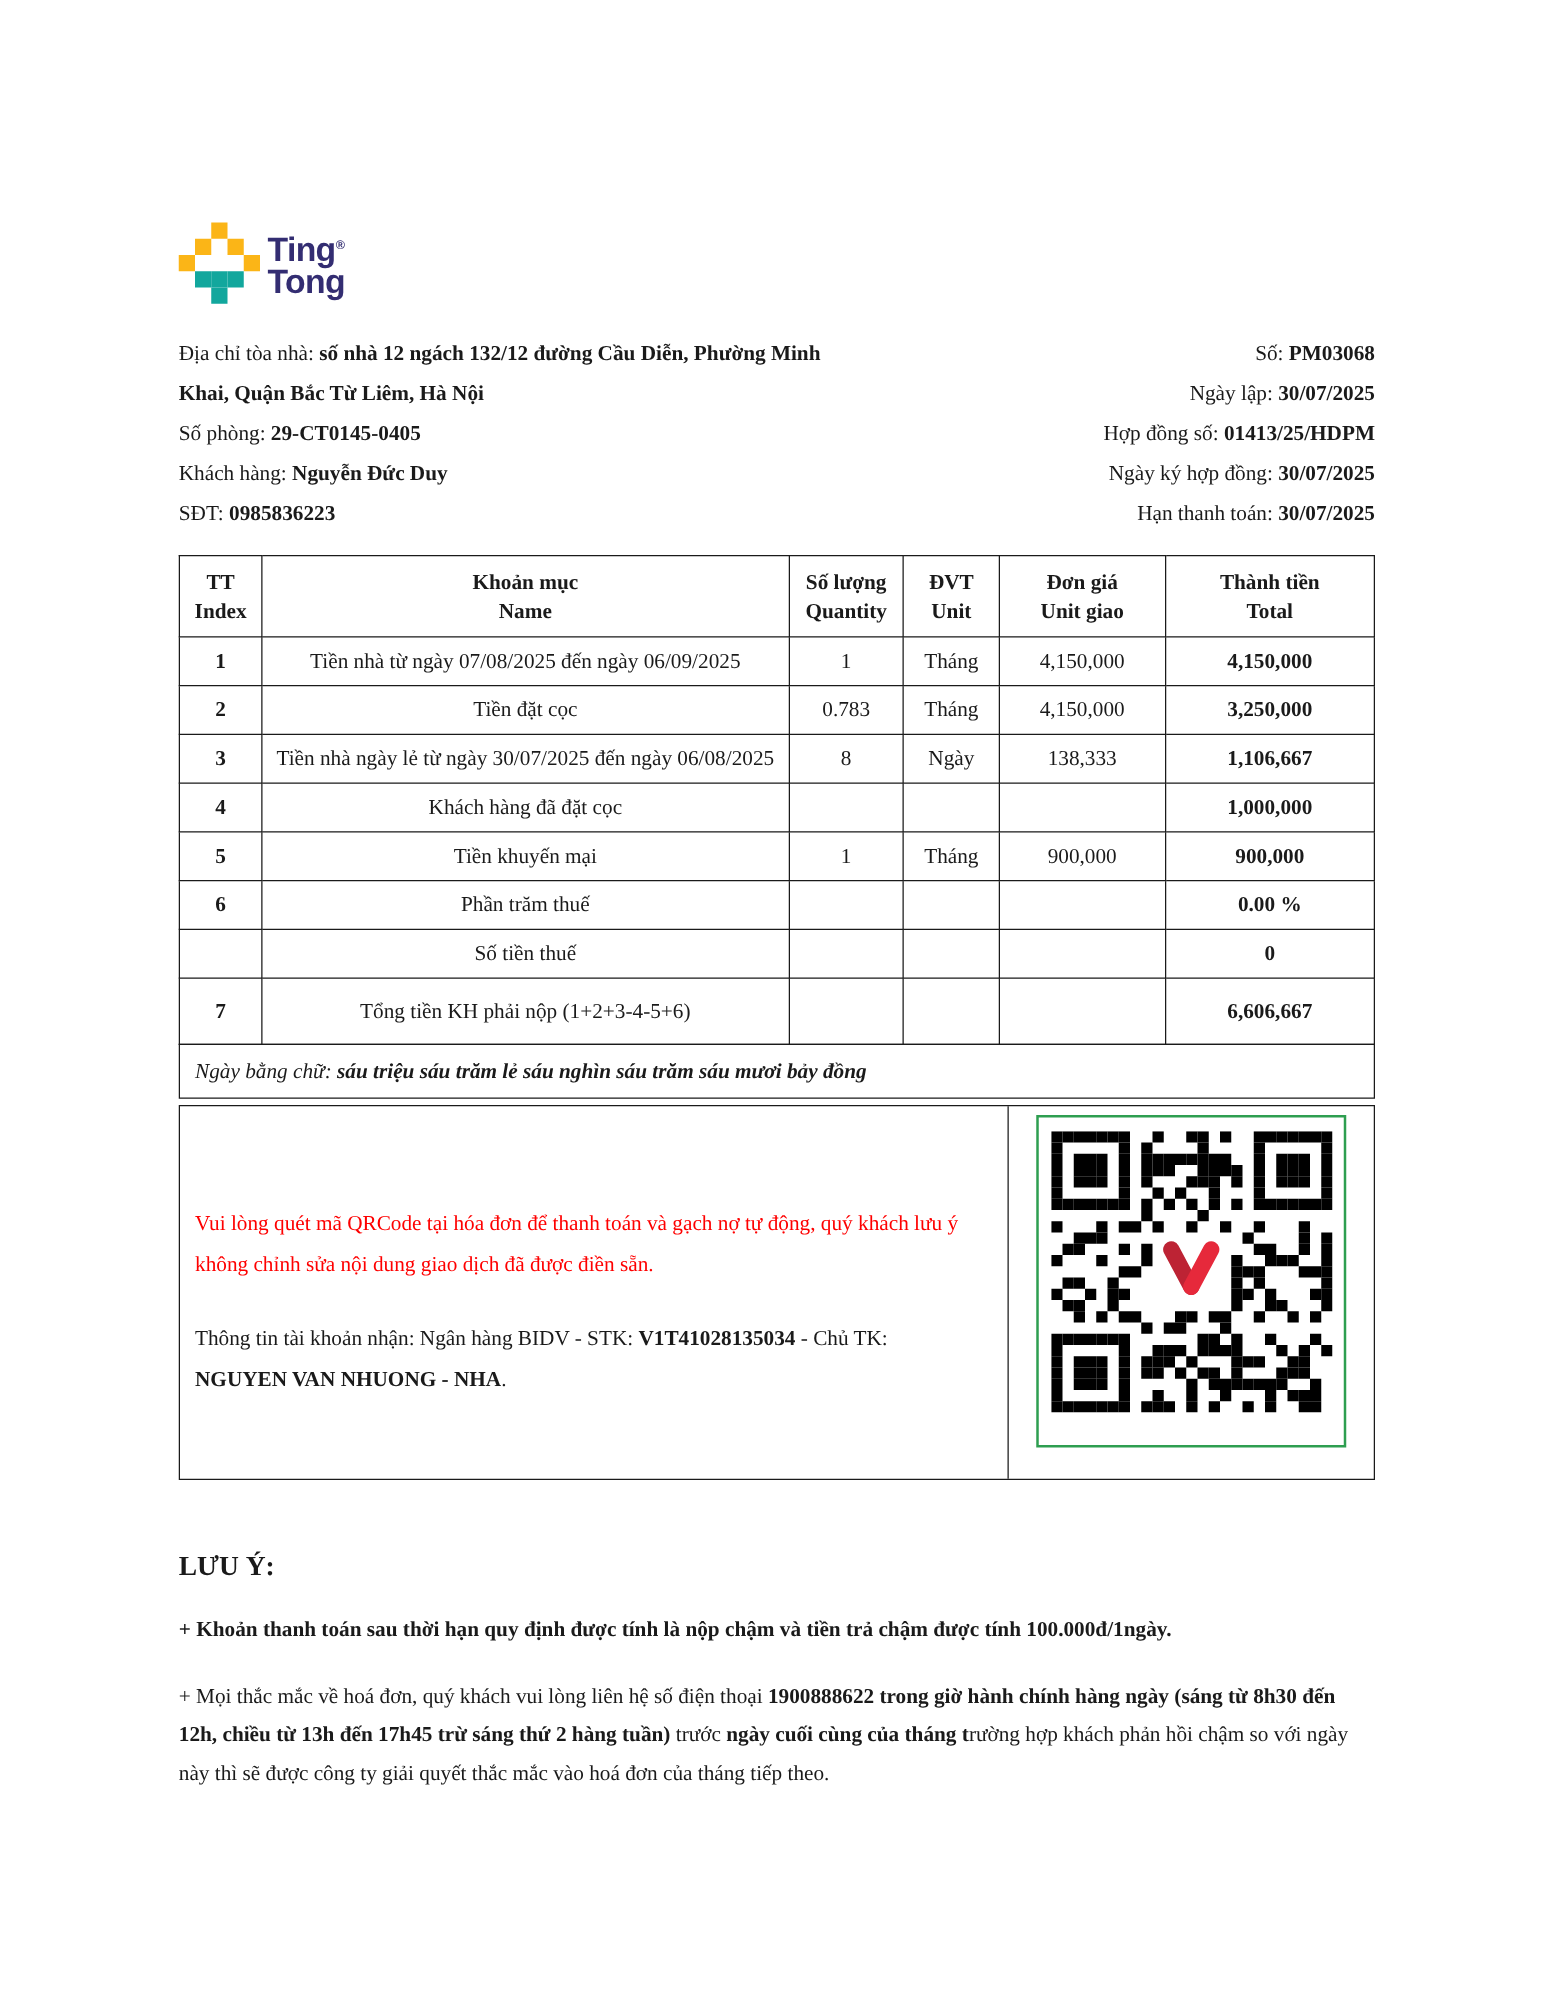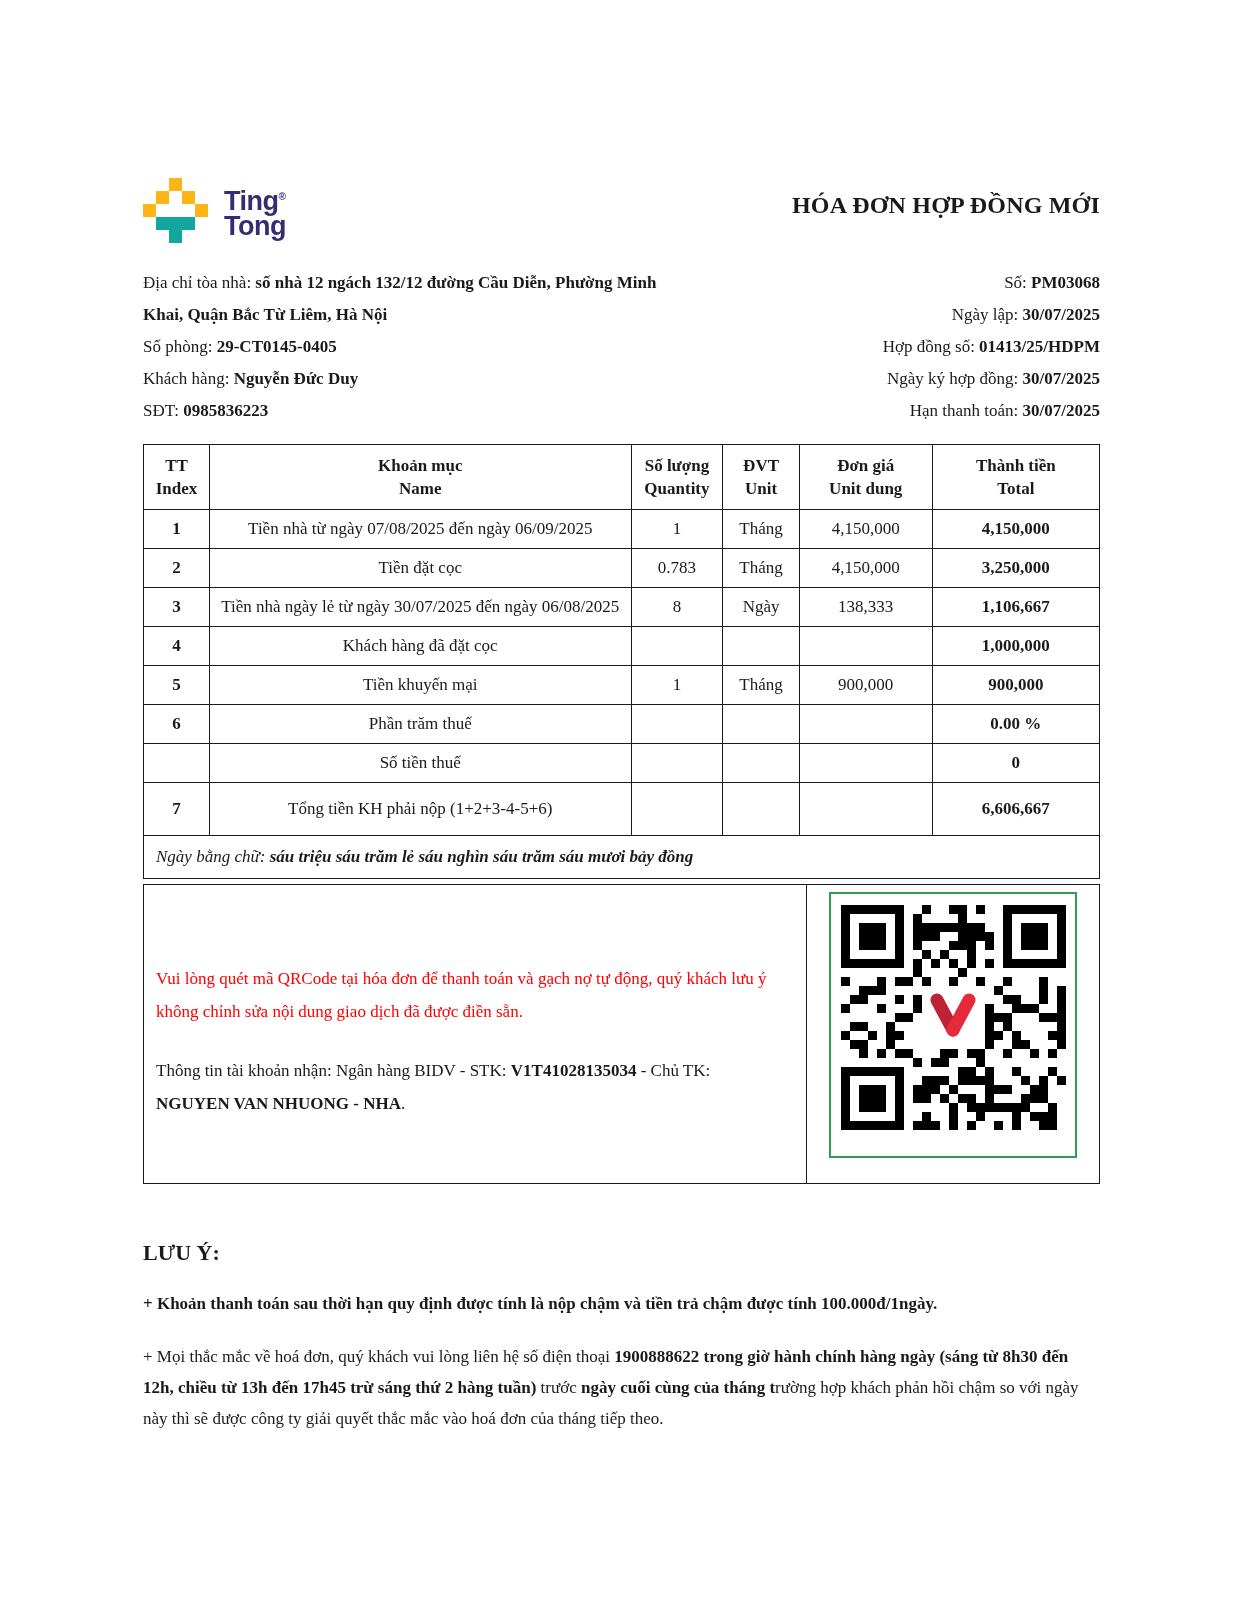--- a/index.html
+++ b/index.html
@@ -2,21 +2,21 @@
 <html lang="vi"><head>
 <meta charset="utf-8">
 <style>
   * { margin:0; padding:0; box-sizing:border-box; }
   html,body { background:#ffffff; }
   body { width:1236px; height:1600px; font-family:"Liberation Serif", serif; color:#1a1a1a; overflow:hidden; }
   .page { width:1236px; height:1600px; background:#fff; padding:178px 136px 0 143px; position:relative; }
 
   
   .header { display:flex; justify-content:space-between; align-items:flex-start; }
-  .brand { display:flex; align-items:flex-start; gap:18px; }
+  .brand { display:flex; align-items:flex-start; gap:8px; }
   .mark { position:relative; width:63px; height:64px; }
   .mark i { position:absolute; width:13px; height:13px; }
   .brand-text { font-family:"Liberation Sans", sans-serif; font-weight:800; font-size:27px; line-height:25px; color:#332D72; letter-spacing:-0.5px; margin-top:6px; }
   .brand-text sup { font-size:10px; font-weight:700; }
   .doc-title { font-size:24px; font-weight:bold; margin-top:14px; letter-spacing:0.2px; }
 
   
   .info { display:flex; justify-content:space-between; margin-top:25px; font-size:17px; }
   .info p { line-height:32px; }
   .info-left { width:548px; }
@@ -70,21 +70,20 @@
           <i style="left: 13px; top: 39px; background: rgb(18, 167, 157);"></i>
           <i style="left: 26px; top: 39px; background: rgb(18, 167, 157);"></i>
           <i style="left: 39px; top: 39px; background: rgb(18, 167, 157);"></i>
           <i style="left: 26px; top: 52px; background: rgb(18, 167, 157);"></i>
         </div>
       <div class="brand-text">
         <div><span>Ting</span><sup>®</sup></div>
         <div>Tong</div>
       </div>
     </div>
-    <div class="doc-title">HÓA ĐƠN HỢP ĐỒNG MỚI</div>
   </div>
 
   <div class="info">
     <div class="info-left">
       <p><span>Địa chỉ tòa nhà: </span><span class="val">số nhà 12 ngách 132/12 đường Cầu Diễn, Phường Minh Khai, Quận Bắc Từ Liêm, Hà Nội</span></p>
       <p><span>Số phòng: </span><span class="val">29-CT0145-0405</span></p>
       <p><span>Khách hàng: </span><span class="val">Nguyễn Đức Duy</span></p>
       <p><span>SĐT: </span><span class="val">0985836223</span></p>
     </div>
     <div class="info-right">
@@ -118,21 +117,21 @@
         <th>
             <div>Số lượng</div>
             <div>Quantity</div>
           </th>
         <th>
             <div>ĐVT</div>
             <div>Unit</div>
           </th>
         <th>
             <div>Đơn giá</div>
-            <div>Unit dung</div>
+            <div>Unit giao</div>
           </th>
         <th>
             <div>Thành tiền</div>
             <div>Total</div>
           </th>
       </tr>
     </thead>
     <tbody>
         <tr>
           <td class="c-index">1</td>

